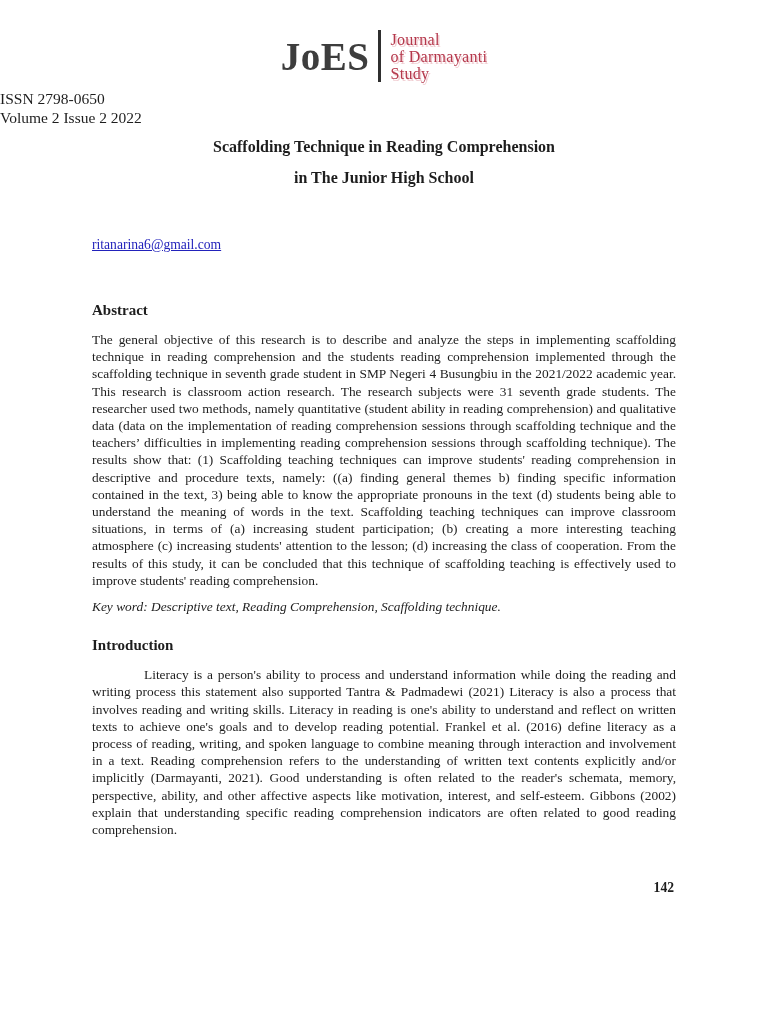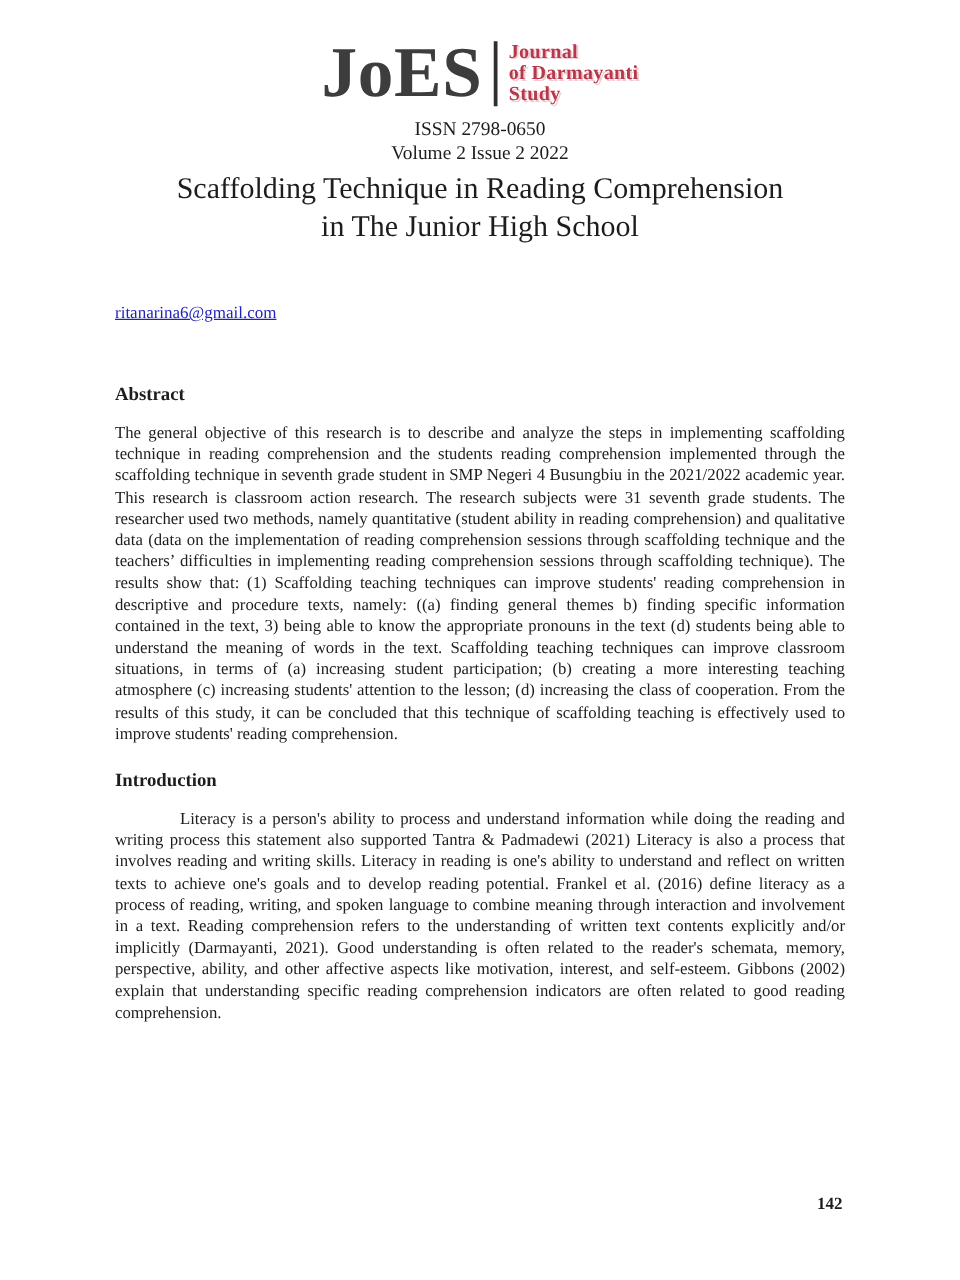--- a/index.html
+++ b/index.html
@@ -21,61 +21,60 @@
   }
   
   .masthead {
     display: flex;
     justify-content: center;
     align-items: center;
     gap: 9px;
     padding-top: 30px;
   }
   .wordmark {
-    font-size: 57px;
+    font-size: 39px;
     font-weight: 700;
     color: var(--wordmark, #3d3d3d);
     letter-spacing: 0.5px;
     line-height: 1;
   }
   .logo-divider {
     width: 3px;
     height: 52px;
     background: #2f2f2f;
   }
   .tagline {
     display: flex;
     flex-direction: column;
     justify-content: center;
   }
   .tagline-line {
     font-size: 16px;
-    font-weight: 700;
+    font-weight: 400;
     line-height: 17px;
     color: var(--accent, #b5384c);
     text-shadow: 1.5px 1.5px 0 rgba(228, 162, 172, 0.55);
     letter-spacing: 0.3px;
   }
   
   .meta-block {
-    text-align: center;
     margin-top: 7px;
   }
   .meta-line {
     font-size: 15.5px;
     line-height: 19px;
   }
   
   .paper-title {
     text-align: center;
     margin-top: 4px;
   }
   .paper-title-line {
-    font-size: 24px;
-    font-weight: 400;
+    font-size: 16px;
+    font-weight: 700;
     line-height: 31px;
   }
   
   .byline-block {
     margin-top: 41px;
   }
   .byline {
     font-size: 13.6px;
     line-height: 17px;
   }
@@ -106,21 +105,21 @@
     font-size: 13.4px;
     line-height: 17.2px;
     margin-top: 9px;
   }
   .intro-para {
     text-indent: 52px;
   }
   
   .page-number {
     position: absolute;
-    top: 955px;
+    top: 880px;
     right: 94px;
     font-size: 13.6px;
     font-weight: 700;
   }
 </style>
 </head>
 <body>
 
 <div class="page">
 
@@ -145,20 +144,21 @@
   </div>
 
   <div class="content">
 
     <div class="byline-block">
       <a class="email-link">ritanarina6@gmail.com</a>
     </div>
 
     <div class="section-heading abstract-heading">Abstract</div>
     <div class="para">The general objective of this research is to describe and analyze the steps in implementing scaffolding technique in reading comprehension and the students reading comprehension implemented through the scaffolding technique in seventh grade student in SMP Negeri 4 Busungbiu in the 2021/2022 academic year. This research is classroom action research. The research subjects were 31 seventh grade students. The researcher used two methods, namely quantitative (student ability in reading comprehension) and qualitative data (data on the implementation of reading comprehension sessions through scaffolding technique and the teachers’ difficulties in implementing reading comprehension sessions through scaffolding technique). The results show that: (1) Scaffolding teaching techniques can improve students' reading comprehension in descriptive and procedure texts, namely: ((a) finding general themes b) finding specific information contained in the text, 3) being able to know the appropriate pronouns in the text (d) students being able to understand the meaning of words in the text. Scaffolding teaching techniques can improve classroom situations, in terms of (a) increasing student participation; (b) creating a more interesting teaching atmosphere (c) increasing students' attention to the lesson; (d) increasing the class of cooperation. From the results of this study, it can be concluded that this technique of scaffolding teaching is effectively used to improve students' reading comprehension.</div>
+    <div class="keywords">Key word: Descriptive text, Reading Comprehension, Scaffolding technique.</div>
 
     <div class="section-heading intro-heading">Introduction</div>
     <div class="para intro-para">Literacy is a person's ability to process and understand information while doing the reading and writing process this statement also supported Tantra &amp; Padmadewi (2021) Literacy is also a process that involves reading and writing skills. Literacy in reading is one's ability to understand and reflect on written texts to achieve one's goals and to develop reading potential. Frankel et al. (2016) define literacy as a process of reading, writing, and spoken language to combine meaning through interaction and involvement in a text.  Reading comprehension refers to the understanding of written text contents explicitly and/or implicitly (Darmayanti, 2021).  Good understanding is often related to the reader's schemata, memory, perspective, ability, and other affective aspects like motivation, interest, and self-esteem. Gibbons (2002) explain that understanding specific reading comprehension indicators are often related to good reading comprehension.</div>
 
   </div>
 
   <div class="page-number">142</div>
 
 </div>
 

